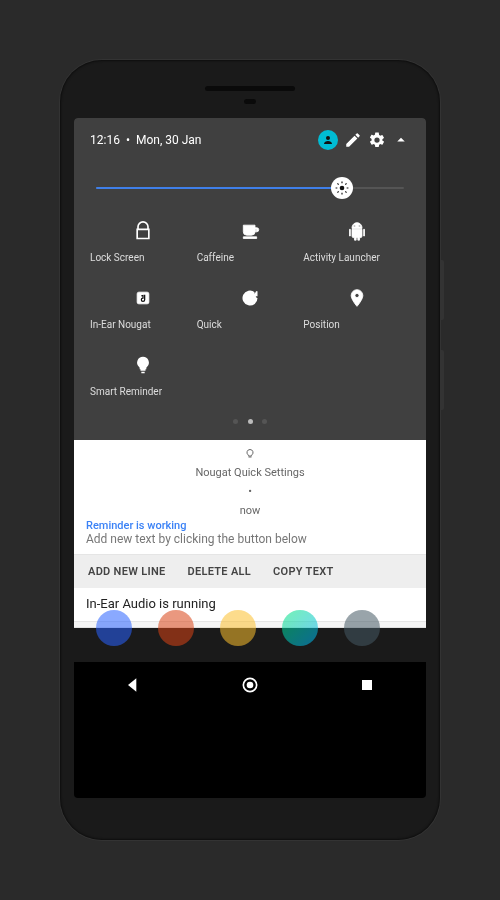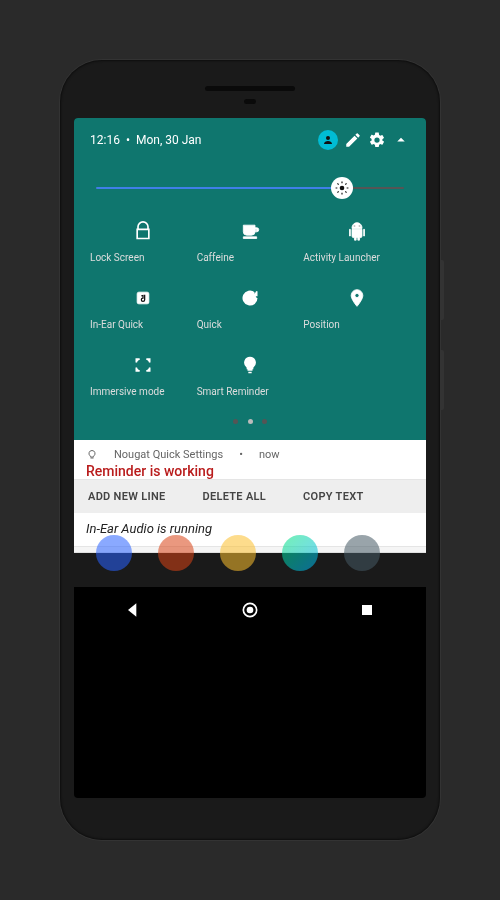--- a/index.html
+++ b/index.html
@@ -39,21 +39,21 @@
   }
   .screen {
     background: #000;
     border-radius: 4px;
     overflow: hidden;
     height: 680px;
     display: flex;
     flex-direction: column;
   }
   .qs-panel {
-    background: #0f766e;
+    background: #404040;
     color: #fff;
     padding: 12px 16px 10px;
   }
   .status-row {
     display: flex;
     align-items: center;
     gap: 6px;
     font-size: 12px;
   }
   .status-row .spacer { flex: 1; }
@@ -89,29 +89,29 @@
   .tile { text-align:left; cursor:pointer; }
   .tile .ic { height:26px; display:flex; align-items:center; justify-content:center; margin-bottom:8px; }
   .tile .ic svg { width:20px; height:20px; fill:#fff; stroke:#fff; }
   .tile .lbl { font-size:10px; color:#ddd; }
   .dots { text-align:center; margin:6px 0 2px; }
   .dot { display:inline-block; width:5px; height:5px; border-radius:50%; background:#555; margin:0 3px; }
   .dot.active { background:#bbb; }
   .notif {
     background:#fff; color:#333; border-bottom:1px solid #e5e5e5;
   }
-  .notif .hdr { padding:8px 12px 2px; font-size:11px; color:#666; display:flex; align-items:center; gap:16px; }
+  .notif .hdr { padding:8px 12px 2px; font-size:11px; color:#666; display:flex; align-items:center; gap:6px;flex-direction:column; }
   .notif .hdr svg { width:12px; height:12px; }
-  .notif .title { padding:0 12px; font-size:14px; color:#b91c1c; font-weight:500; }
+  .notif .title { padding:0 12px; font-size:11px; color:#3b82f6; font-weight:500; }
   .notif .body { padding:0 12px 8px; font-size:12px; color:#777; }
   .notif-actions {
-    background:#eeeeee; display:flex; gap:37px; padding:10px 14px;
+    background:#eeeeee; display:flex; gap:22px; padding:10px 14px;
     font-size:11px; font-weight:600; color:#444; letter-spacing:0.3px;
   }
-  .notif2 { background:#fff; padding:8px 12px 10px; border-bottom:1px solid #e5e5e5;font-style:italic;}
+  .notif2 { background:#fff; padding:8px 12px 10px; border-bottom:1px solid #e5e5e5;}
   .notif2 .t { font-size:13px; color:#222; }
   .notif2 .b { font-size:12px; color:#777; }
   .strip { height:6px; background:#f5f5f5; border-bottom:1px solid #e0e0e0;}
   .bg-peek {
     height:34px;
     background: linear-gradient(#1a1a1a,#1a1a1a);
     position:relative;
   }
   .bg-peek .circ {
     position:absolute; top:-18px; width:36px; height:36px; border-radius:50%;
@@ -210,46 +210,38 @@
             </div>
           <div class="lbl">Activity Launcher</div>
         </div>
         <div class="tile">
           <div class="ic">
               <svg viewBox="0 0 24 24">
                 <rect x="5" y="5" width="14" height="14" rx="2" fill="#fff"></rect>
                 <path d="M14 8v6a2 2 0 1 1-2-2V9l-2 .5" stroke="#111" stroke-width="1.5" fill="none"></path>
               </svg>
             </div>
-          <div class="lbl">In-Ear Quick</div>
+          <div class="lbl">In-Ear Nougat</div>
         </div>
         <div class="tile">
           <div class="ic">
               <svg viewBox="0 0 24 24" fill="none" stroke="#fff" stroke-width="2">
                 <path d="M20 12a8 8 0 1 1-3-6.2"></path>
                 <path d="M20 4v5h-5"></path>
               </svg>
             </div>
           <div class="lbl">Quick</div>
         </div>
         <div class="tile">
           <div class="ic">
               <svg viewBox="0 0 24 24" fill="#fff">
                 <path d="M12 2a7 7 0 0 0-7 7c0 5 7 13 7 13s7-8 7-13a7 7 0 0 0-7-7zm0 9.5A2.5 2.5 0 1 1 12 6.5a2.5 2.5 0 0 1 0 5z"></path>
               </svg>
             </div>
           <div class="lbl">Position</div>
-        </div>
-        <div class="tile">
-          <div class="ic">
-              <svg viewBox="0 0 24 24" fill="none" stroke="#fff" stroke-width="2">
-                <path d="M4 9V5h4M20 9V5h-4M4 15v4h4M20 15v4h-4"></path>
-              </svg>
-            </div>
-          <div class="lbl">Immersive mode</div>
         </div>
         <div class="tile">
           <div class="ic">
               <svg viewBox="0 0 24 24" fill="none" stroke="#fff" stroke-width="2">
                 <path d="M9 18h6M10 21h4M12 3a6 6 0 0 0-4 10.5c.8.8 1 1.5 1 2.5h6c0-1 .2-1.7 1-2.5A6 6 0 0 0 12 3z"></path>
               </svg>
             </div>
           <div class="lbl">Smart Reminder</div>
         </div>
       </div>
@@ -264,20 +256,21 @@
     <div class="notif">
       <div class="hdr">
         <svg viewBox="0 0 24 24" fill="none" stroke="#666" stroke-width="2">
             <path d="M9 18h6M12 3a6 6 0 0 0-4 10.5c.8.8 1 1.5 1 2.5h6c0-1 .2-1.7 1-2.5A6 6 0 0 0 12 3z"></path>
           </svg>
         <span>Nougat Quick Settings</span>
         <span>•</span>
         <span>now</span>
       </div>
       <div class="title">Reminder is working</div>
+      <div class="body">Add new text by clicking the button below</div>
     </div>
     <div class="notif-actions">
       <span>ADD NEW LINE</span>
       <span>DELETE ALL</span>
       <span>COPY TEXT</span>
     </div>
 
     <div class="notif2">
       <div class="t">In-Ear Audio is running</div>
     </div>

